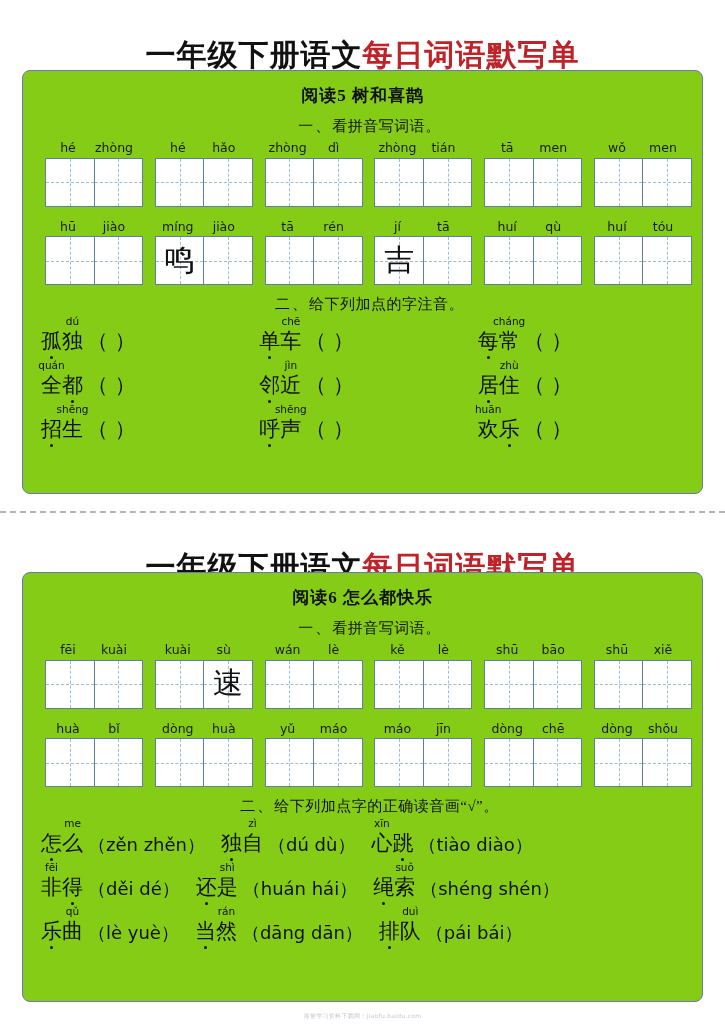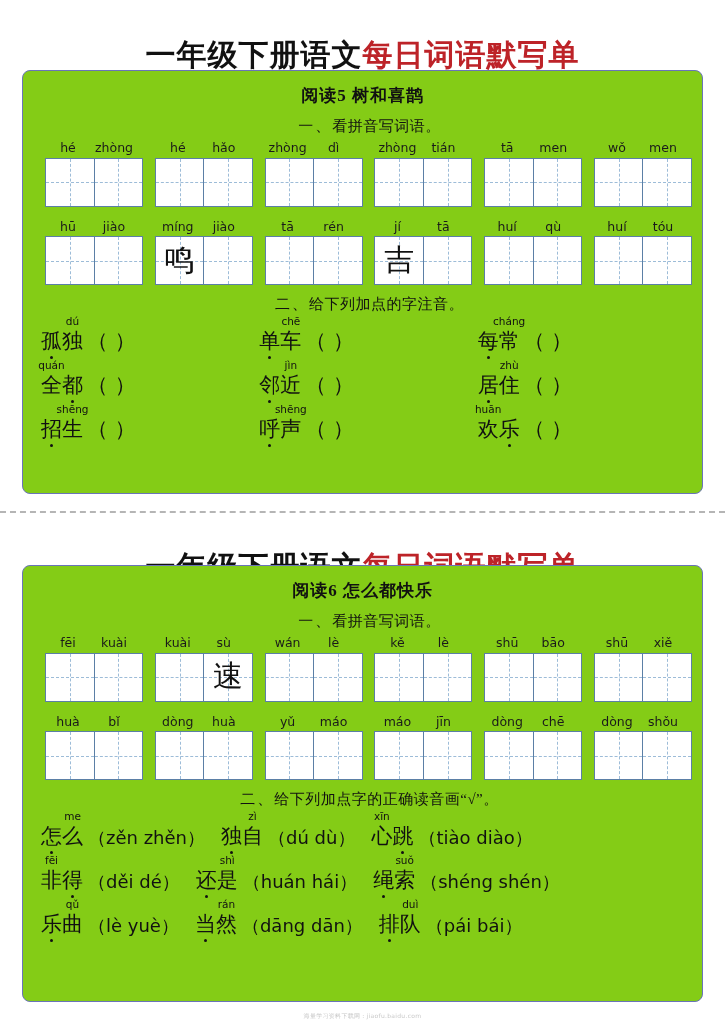--- a/index.html
+++ b/index.html
@@ -33,21 +33,21 @@
   .card{
     position:absolute;
     left:22px;right:22px;
     top:70px;
     bottom:18px;
     border:1.6px solid #6a74b8;
     border-radius:8px;
     box-sizing:border-box;
     background:#84cc16;
   }
-  #worksheet-2 .card{top:53px;bottom:22px;}
+  #worksheet-2 .card{top:60px;bottom:22px;}
 
   .lesson-title{
     text-align:center;
     font-weight:bold;
     font-size:17px;
     color:#111;
     margin-top:13px;
     letter-spacing:1px;
   }
 

